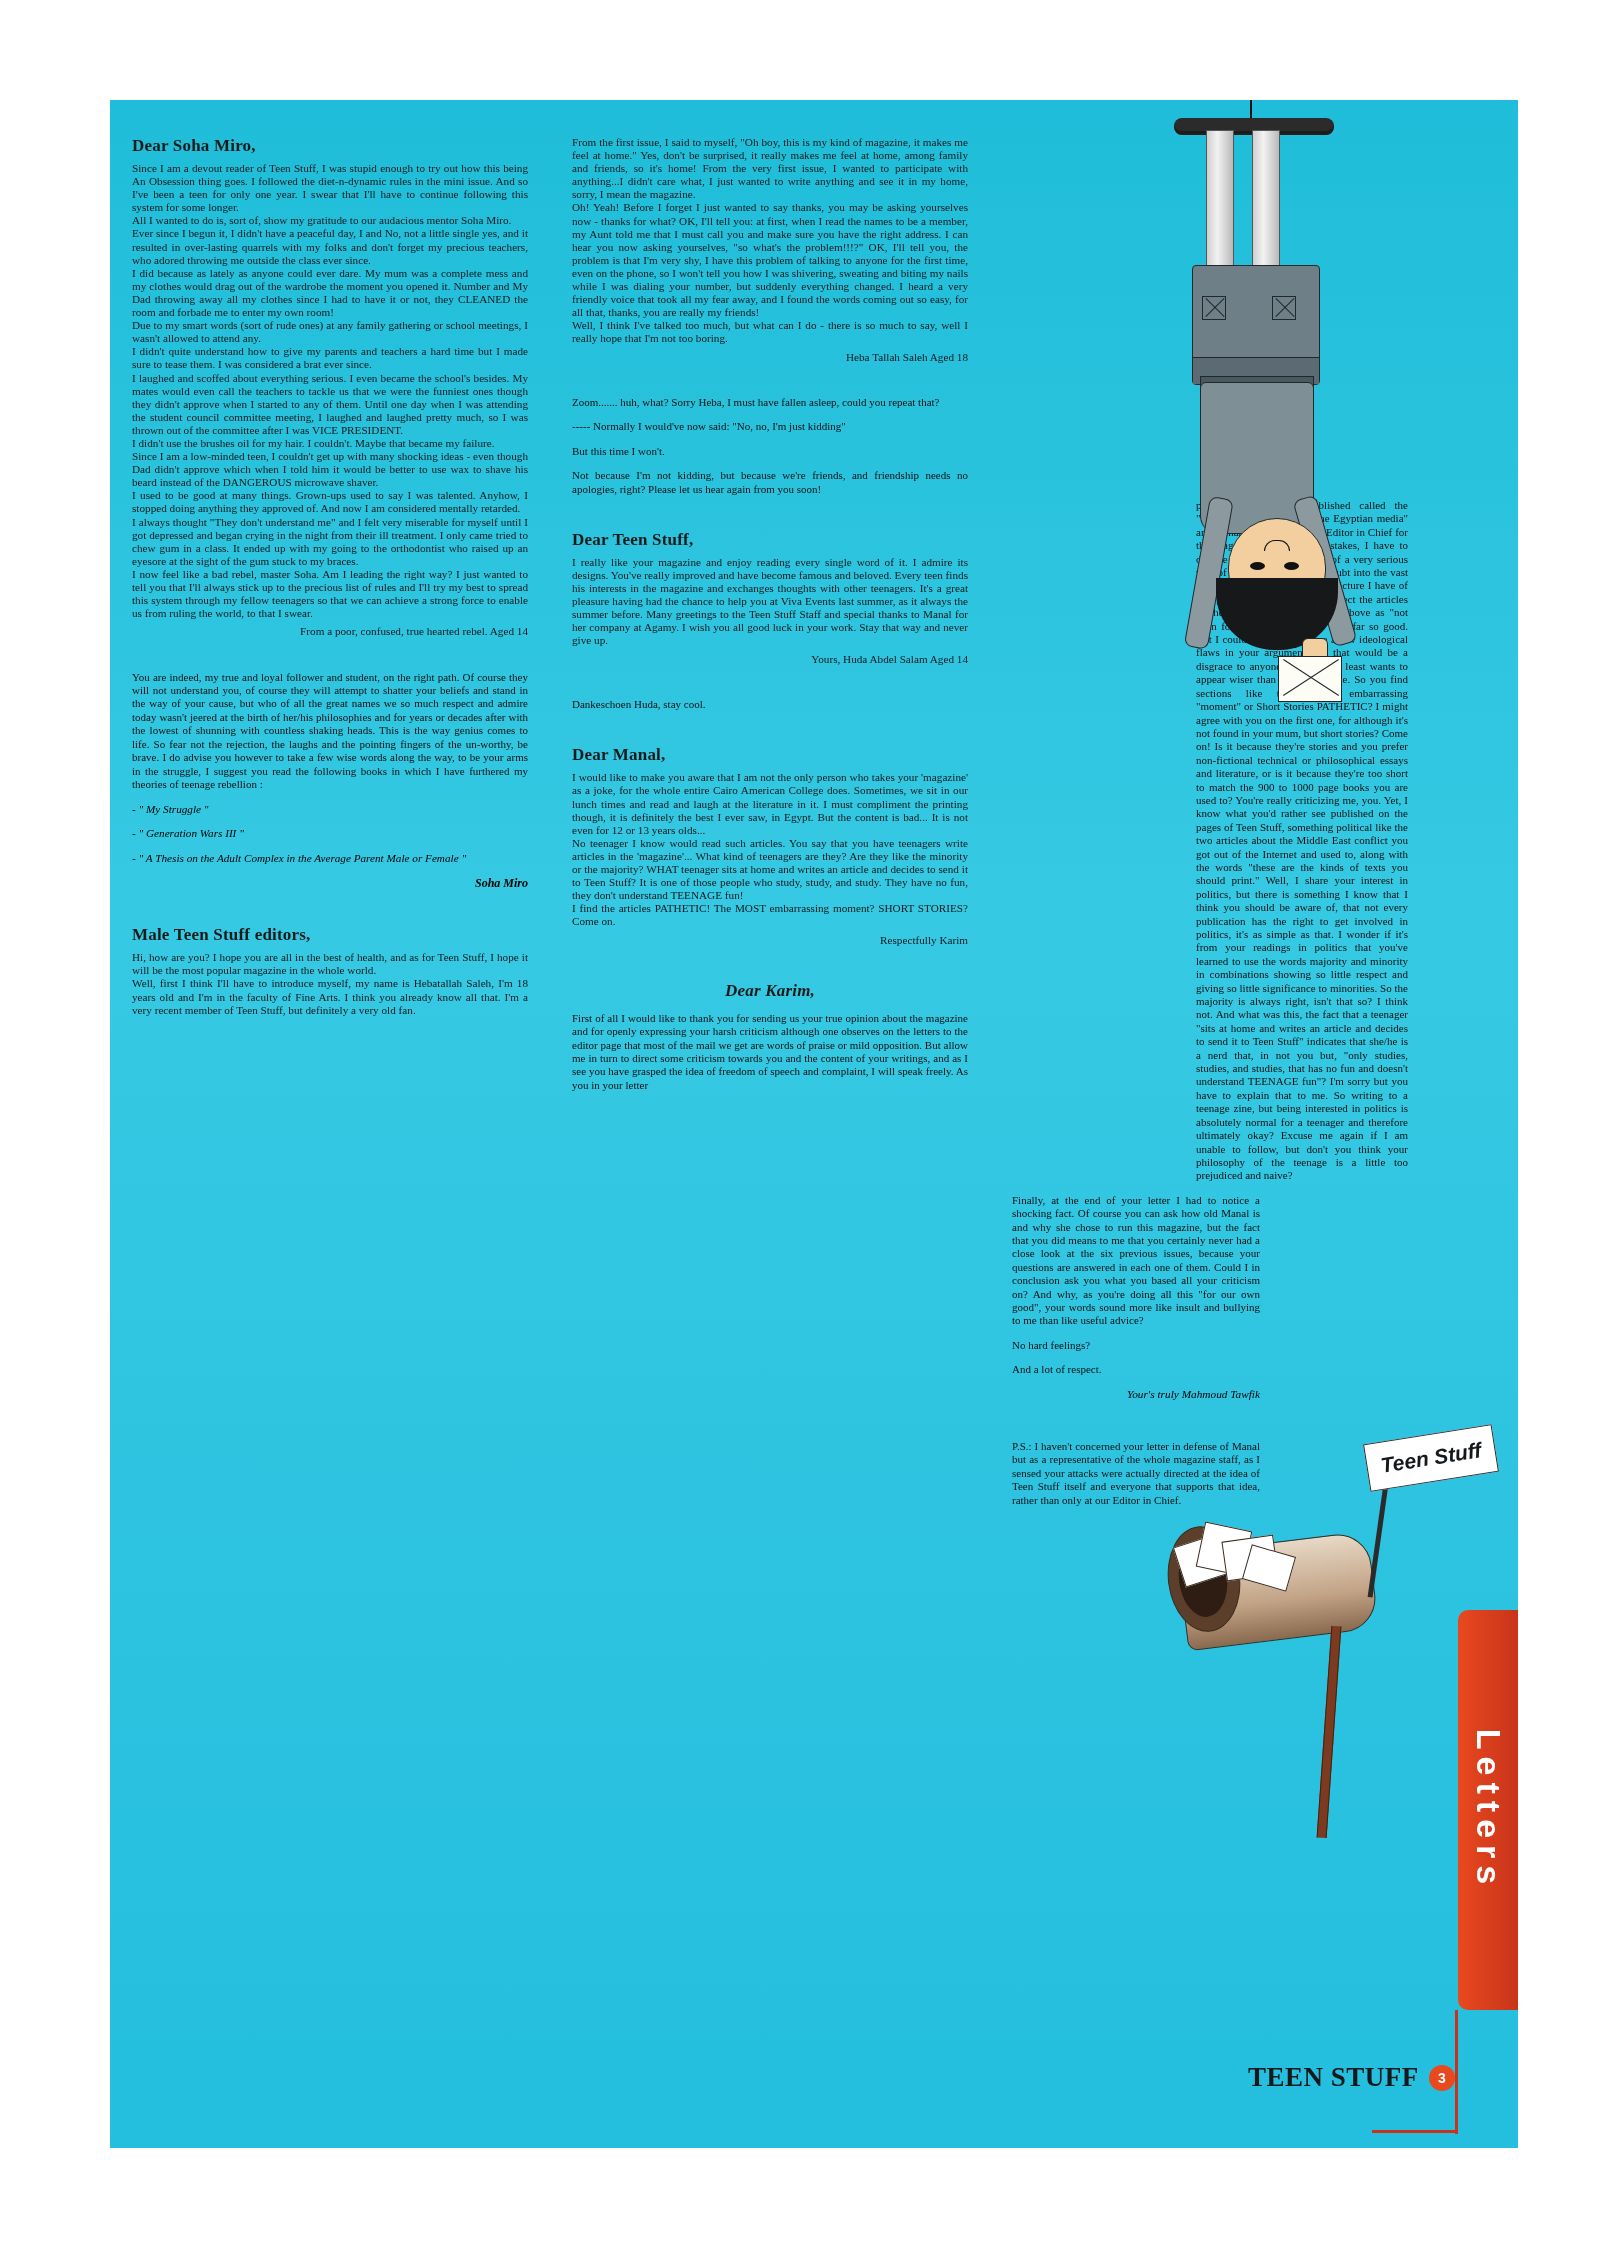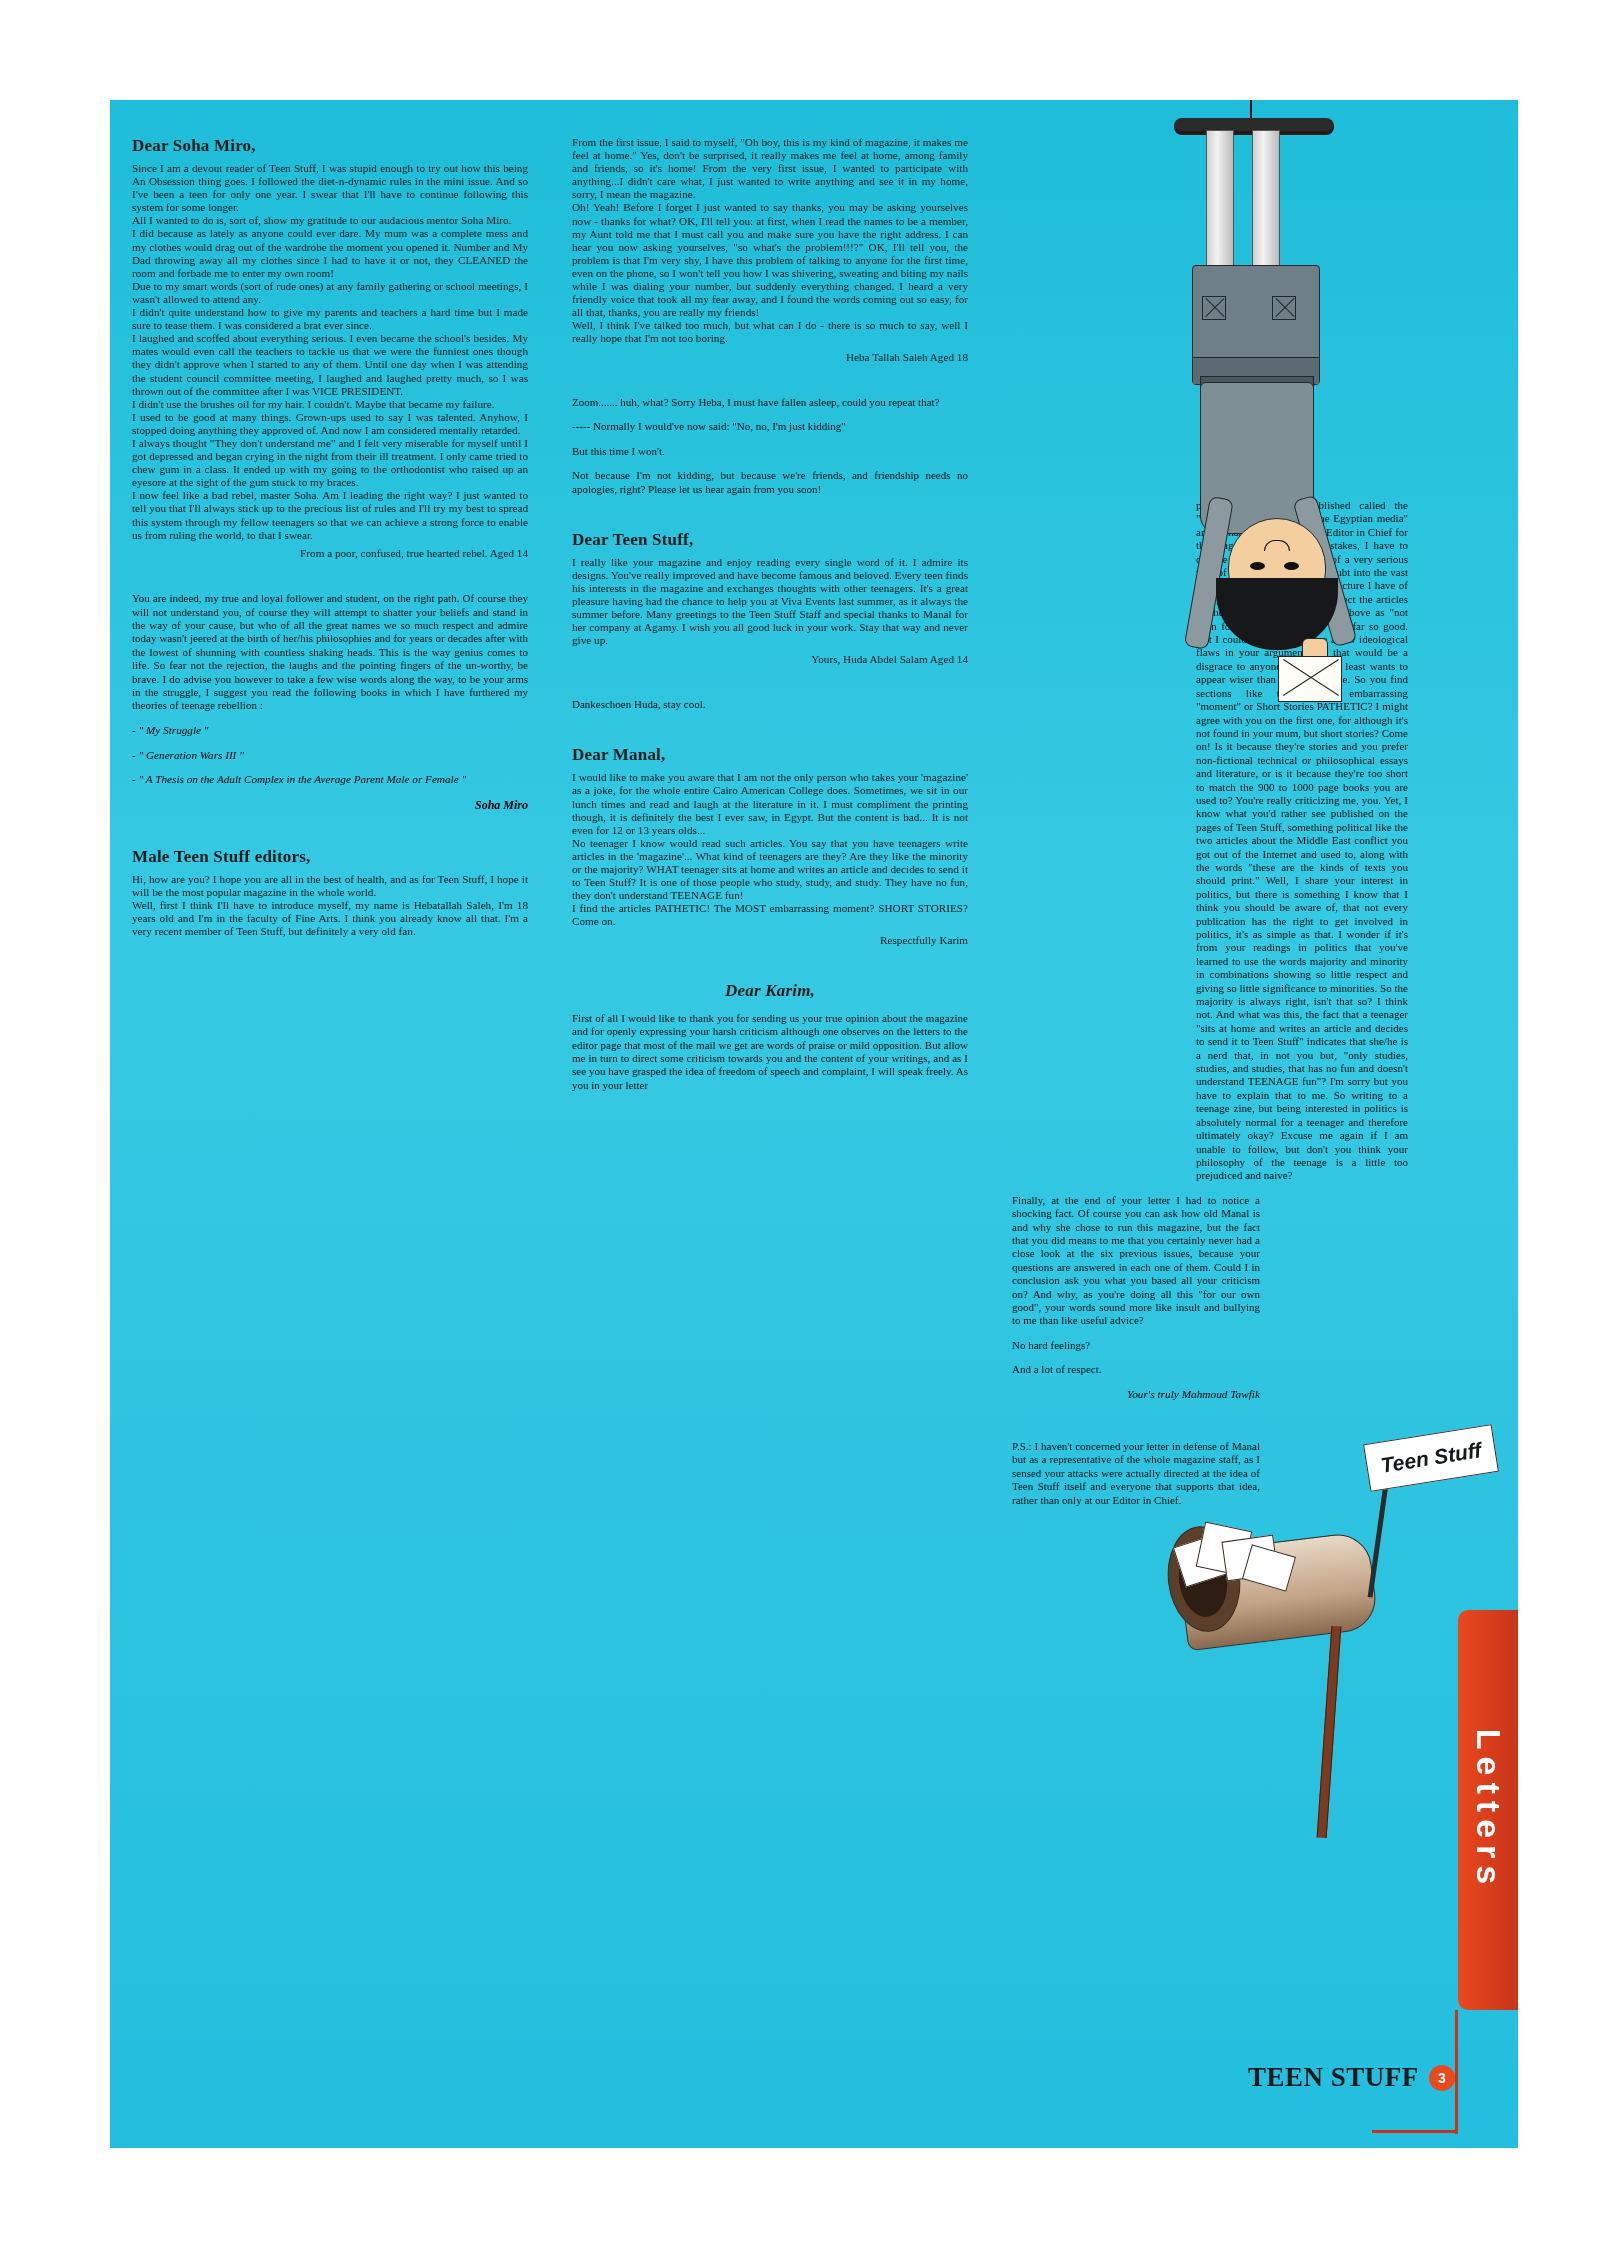--- a/index.html
+++ b/index.html
@@ -265,25 +265,27 @@
   <div class="page-white-left"></div>
 
   <div class="cols">
 
     <div class="col col1">
 
       <div class="letter">
         <h2 class="l-title">Dear Soha Miro,</h2>
         <p class="l-body">Since I am a devout reader of Teen Stuff, I was stupid enough to try out how this being An Obsession thing goes. I followed the diet-n-dynamic rules in the mini issue. And so I've been a teen for only one year. I swear that I'll have to continue following this system for some longer.</p>
         <p class="l-body">All I wanted to do is, sort of, show my gratitude to our audacious mentor Soha Miro.</p>
+        <p class="l-body">Ever since I begun it, I didn't have a peaceful day, I and No, not a little single yes, and it resulted in over-lasting quarrels with my folks and don't forget my precious teachers, who adored throwing me outside the class ever since.</p>
         <p class="l-body">I did because as lately as anyone could ever dare. My mum was a complete mess and my clothes would drag out of the wardrobe the moment you opened it. Number and My Dad throwing away all my clothes since I had to have it or not, they CLEANED the room and forbade me to enter my own room!</p>
         <p class="l-body">Due to my smart words (sort of rude ones) at any family gathering or school meetings, I wasn't allowed to attend any.</p>
         <p class="l-body">I didn't quite understand how to give my parents and teachers a hard time but I made sure to tease them. I was considered a brat ever since.</p>
         <p class="l-body">I laughed and scoffed about everything serious. I even became the school's besides. My mates would even call the teachers to tackle us that we were the funniest ones though they didn't approve when I started to any of them. Until one day when I was attending the student council committee meeting, I laughed and laughed pretty much, so I was thrown out of the committee after I was VICE PRESIDENT.</p>
         <p class="l-body">I didn't use the brushes oil for my hair. I couldn't. Maybe that became my failure.</p>
+        <p class="l-body">Since I am a low-minded teen, I couldn't get up with many shocking ideas - even though Dad didn't approve which when I told him it would be better to use wax to shave his beard instead of the DANGEROUS microwave shaver.</p>
         <p class="l-body">I used to be good at many things. Grown-ups used to say I was talented. Anyhow, I stopped doing anything they approved of. And now I am considered mentally retarded.</p>
         <p class="l-body">I always thought "They don't understand me" and I felt very miserable for myself until I got depressed and began crying in the night from their ill treatment. I only came tried to chew gum in a class. It ended up with my going to the orthodontist who raised up an eyesore at the sight of the gum stuck to my braces.</p>
         <p class="l-body">I now feel like a bad rebel, master Soha. Am I leading the right way? I just wanted to tell you that I'll always stick up to the precious list of rules and I'll try my best to spread this system through my fellow teenagers so that we can achieve a strong force to enable us from ruling the world, to that I swear.</p>
         <p class="l-sign">From a poor, confused, true hearted rebel.
 Aged 14</p>
 
         <div class="spacer-s"></div>
         <p class="reply">You are indeed, my true and loyal follower and student, on the right path. Of course they will not understand you, of course they will attempt to shatter your beliefs and stand in the way of your cause, but who of all the great names we so much respect and admire today wasn't jeered at the birth of her/his philosophies and for years or decades after with the lowest of shunning with countless shaking heads. This is the way genius comes to life. So fear not the rejection, the laughs and the pointing fingers of the un-worthy, be brave. I do advise you however to take a few wise words along the way, to be your arms in the struggle, I suggest you read the following books in which I have furthered my theories of teenage rebellion :</p>
         <p class="list-line">- " My Struggle "</p>
         <p class="list-line">- " Generation Wars III "</p>

